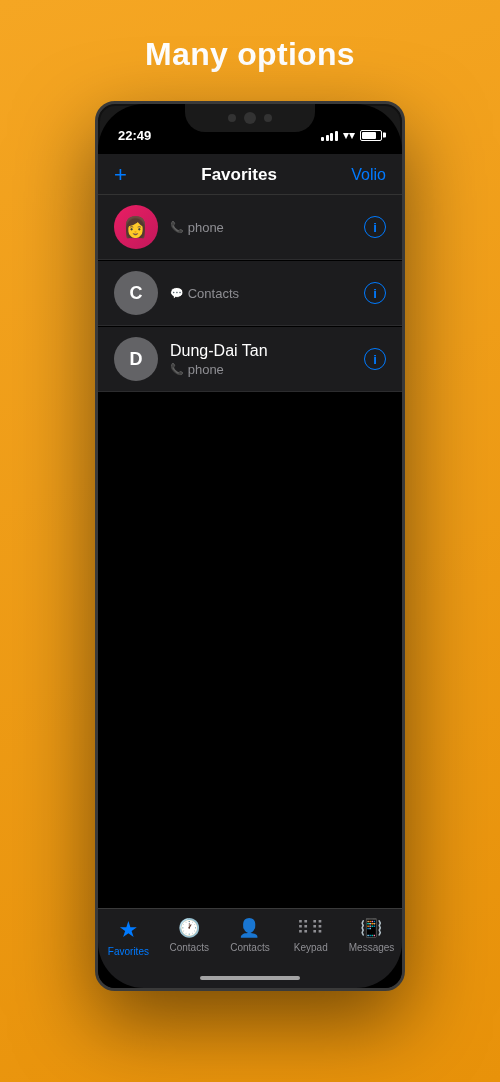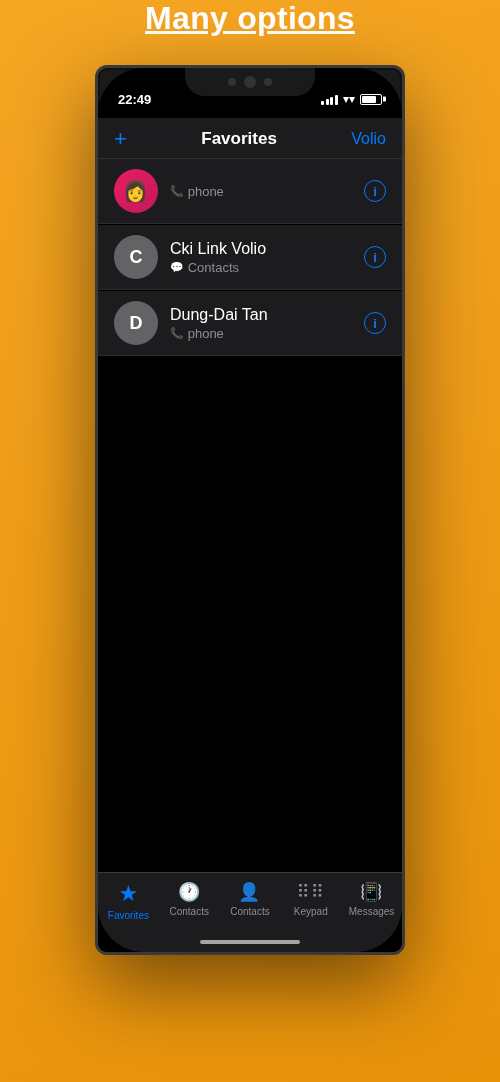--- a/index.html
+++ b/index.html
@@ -10,30 +10,30 @@
       display: flex;
       flex-direction: column;
       align-items: center;
       font-family: -apple-system, BlinkMacSystemFont, 'Helvetica Neue', Arial, sans-serif;
       overflow: hidden;
     }
     .page-title {
       color: white;
       font-size: 32px;
       font-weight: 600;
+      margin-top: 36px;
       margin-bottom: 28px;
       letter-spacing: 0.3px;
-      text-decoration: underline;
     }
     
     .phone {
       width: 310px;
       height: 890px;
       background: #1a1a1a;
-      border-radius: 12px;
+      border-radius: 20px;
       border: 3px solid #3a3a3a;
       position: relative;
       overflow: hidden;
       box-shadow: 0 30px 80px rgba(0,0,0,0.5), inset 0 0 0 2px #111;
     }
     
     .phone::before {
       content: '';
       position: absolute;
       left: -6px;
@@ -341,21 +341,20 @@
         <div class="info-btn">
           <span>i</span>
         </div>
       </div>
 
       <div class="list-item">
         <div class="avatar gray">
           <span>C</span>
         </div>
         <div class="item-info">
-          <div class="item-name">Cki Link Volio</div>
           <div class="item-sub">
             <span style="font-size:11px;">💬</span>
             <span>Contacts</span>
           </div>
         </div>
         <div class="info-btn">
           <span>i</span>
         </div>
       </div>
 

